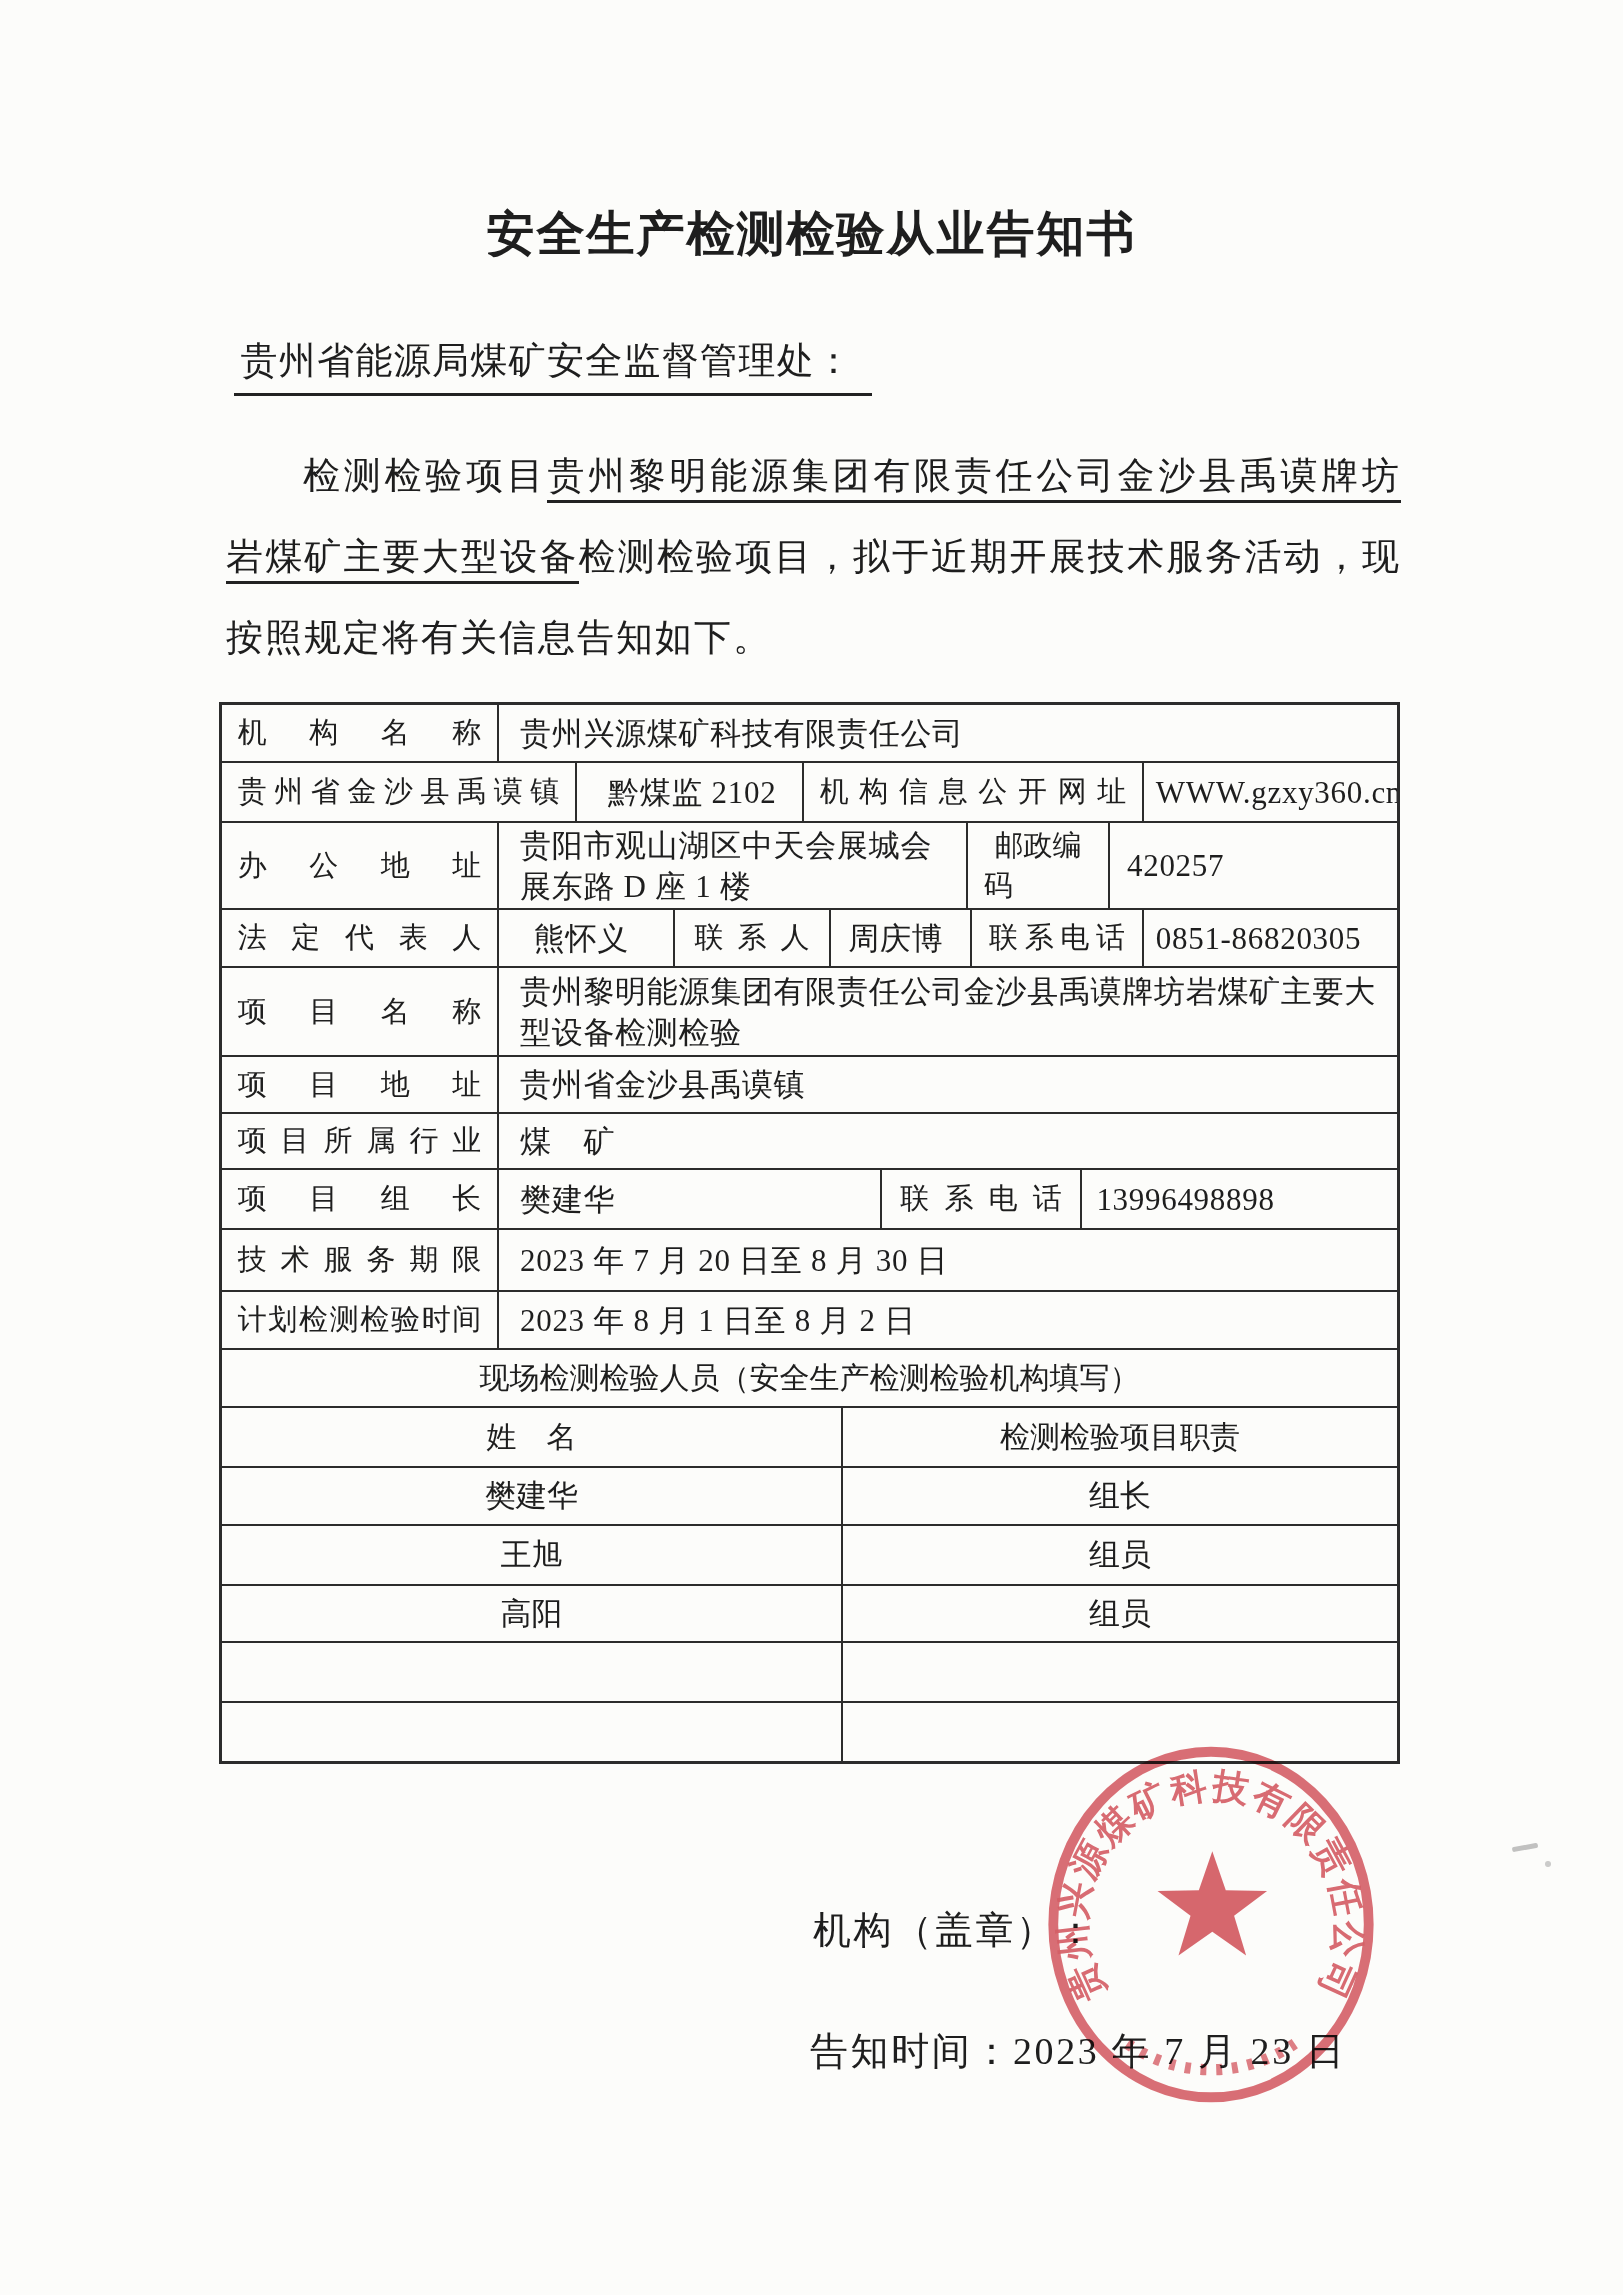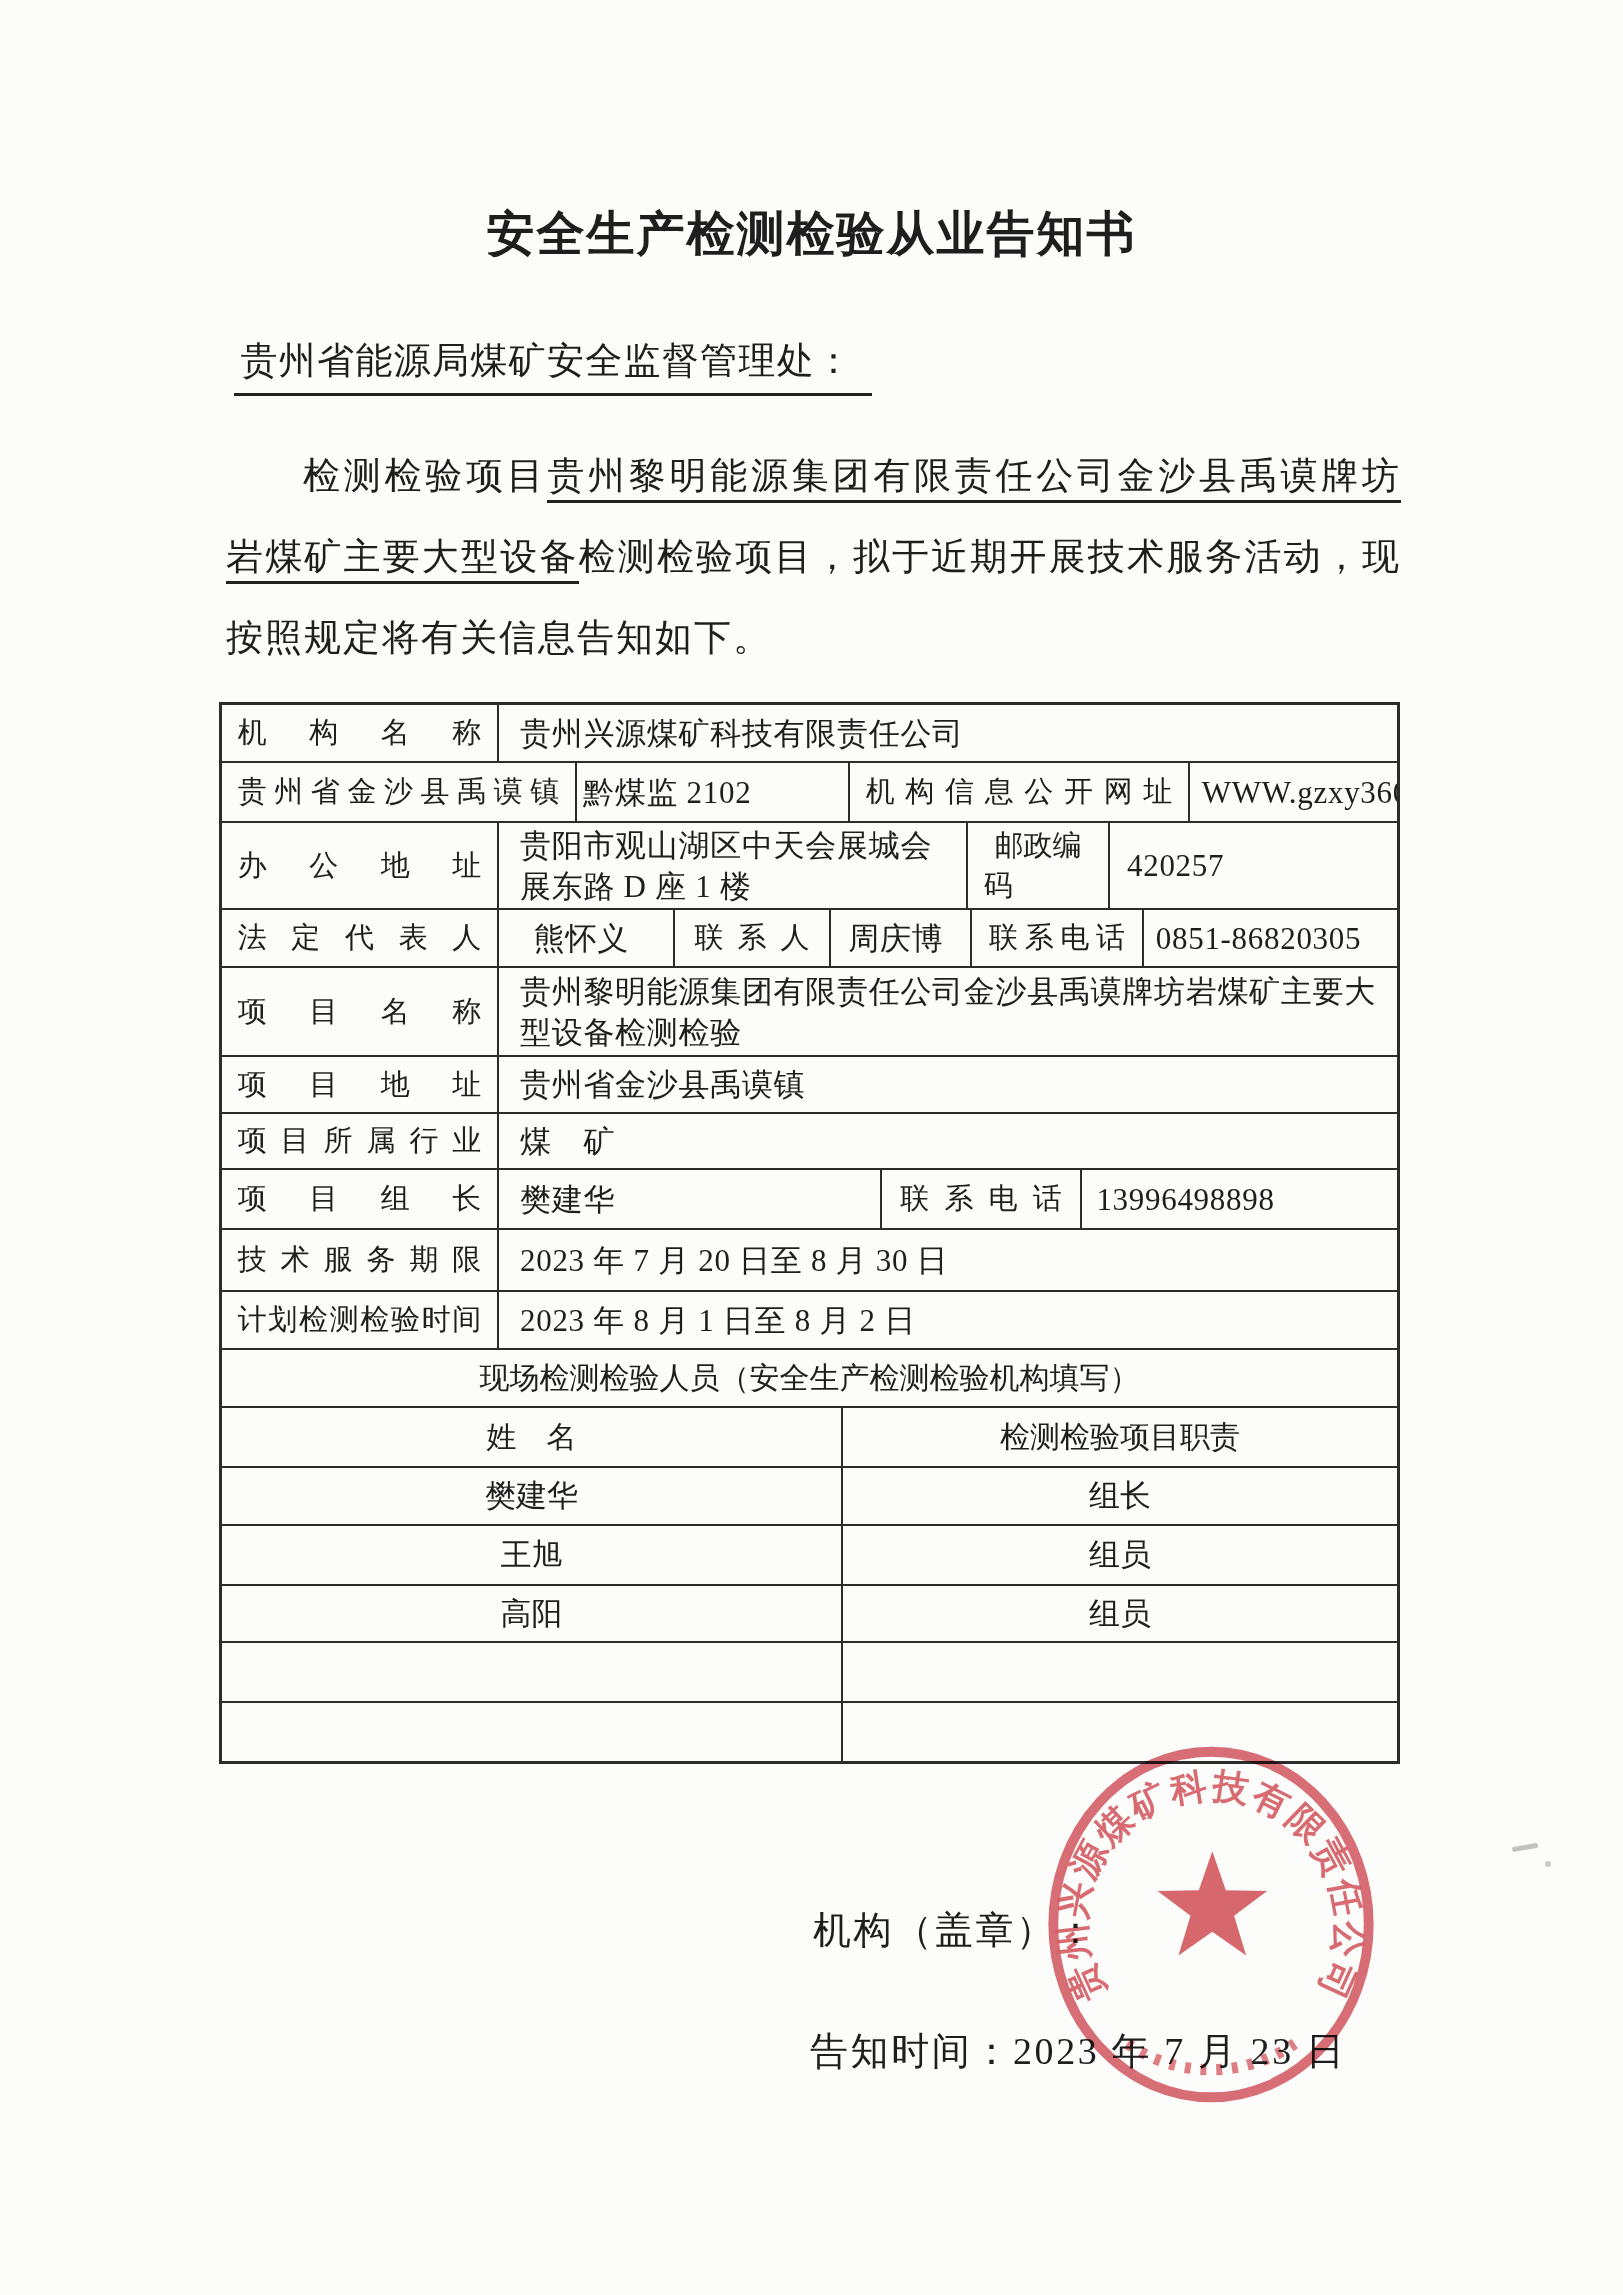--- a/index.html
+++ b/index.html
@@ -76,21 +76,21 @@
       <div class="td lab" style="width:275px">
           <span>机构名称</span>
         </div>
       <div class="td val grow">贵州兴源煤矿科技有限责任公司</div>
     </div>
 
     <div class="tr" style="height:60px">
       <div class="td lab" style="width:353px">
           <span>贵州省金沙县禹谟镇</span>
         </div>
-      <div class="td val" style="width:273px;padding-left:6px">黔煤监 2102</div>
+      <div class="td val" style="width:227px;padding-left:31px">黔煤监 2102</div>
       <div class="td lab" style="width:340px">
           <span>机构信息公开网址</span>
         </div>
       <div class="td val grow" style="padding-left:11.8px">WWW.gzxy360.cn</div>
     </div>
 
     <div class="tr" style="height:87px">
       <div class="td lab" style="width:275px">
           <span>办公地址</span>
         </div>

